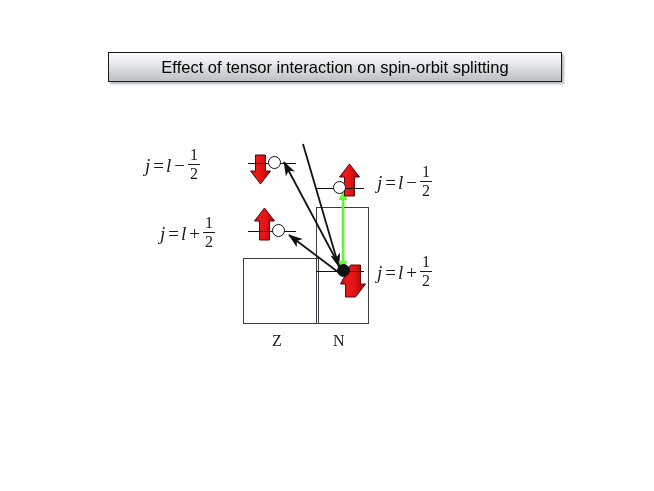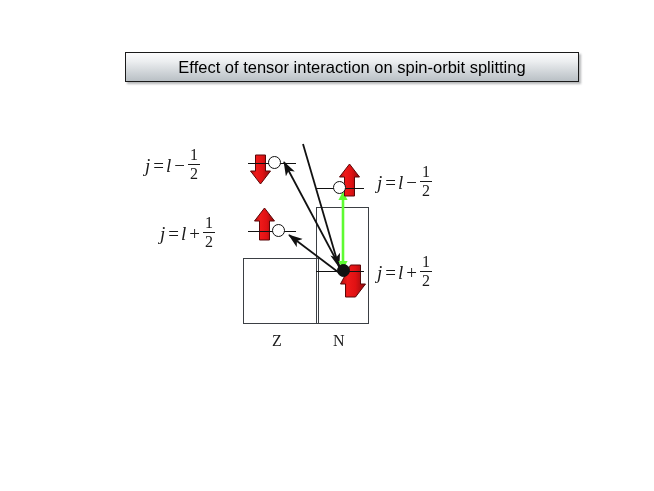--- a/index.html
+++ b/index.html
@@ -14,21 +14,21 @@
 
   
   #title-box{
     position:absolute;
     left:108px;top:52px;
     width:454px;height:30px;
     box-sizing:border-box;
     border:1.5px solid #1a1a1a;
     background:linear-gradient(to bottom,#fbfbfc 0%,#eceef0 30%,#cdd2d6 72%,#b9c0c5 100%);
     box-shadow:2px 2px 2px rgba(90,95,100,0.45);
-    display:flex;align-items:center;justify-content:center;margin-left:17px;
+    display:flex;align-items:center;justify-content:center;
   }
   #title-text{
     font-family:"Liberation Sans", sans-serif;
     font-size:16.5px;
     color:#000000;
     white-space:nowrap;
     letter-spacing:0px;
   }
 
   

